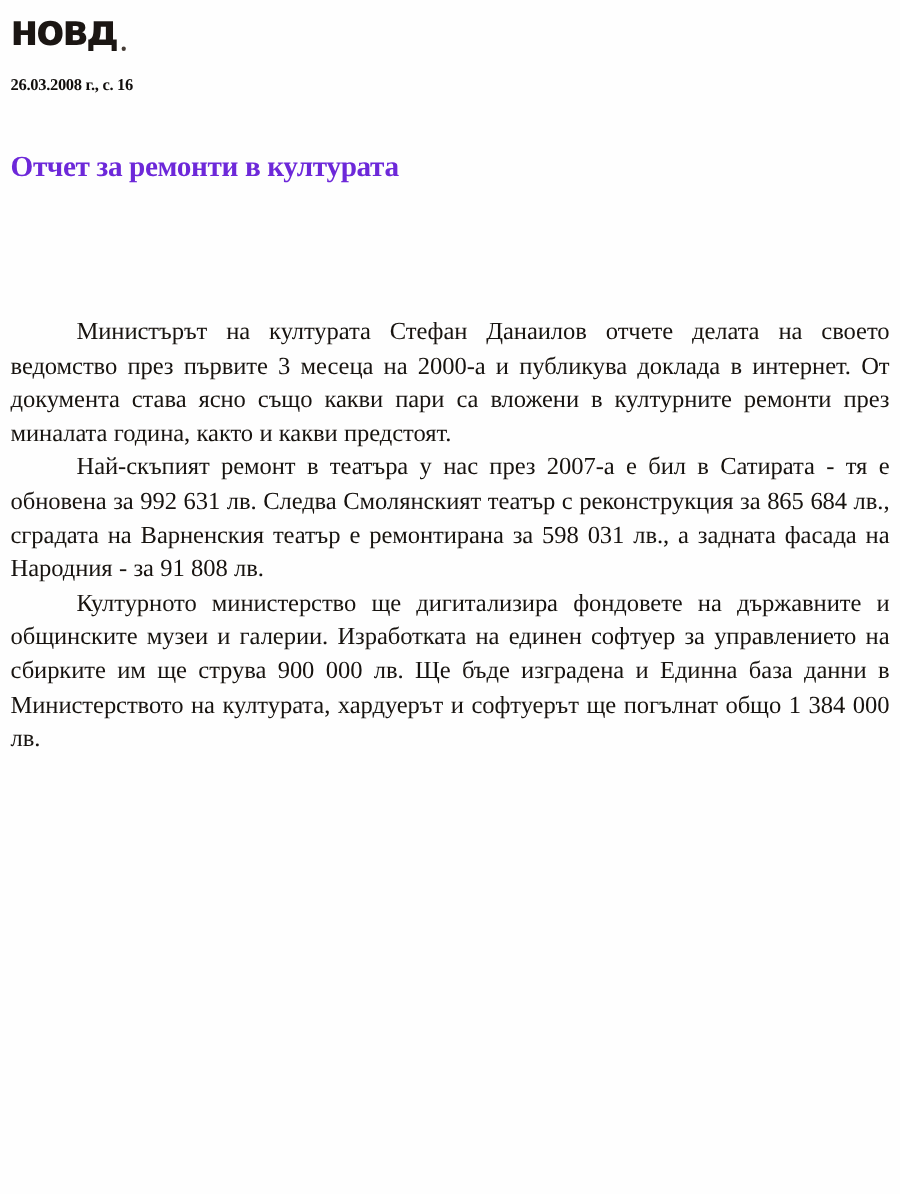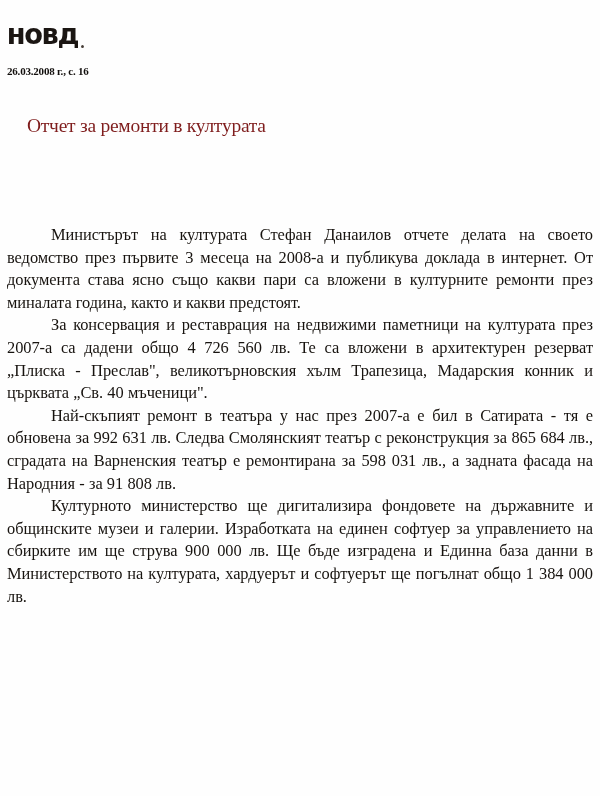--- a/index.html
+++ b/index.html
@@ -16,21 +16,21 @@
     color: #14120f;
     -webkit-font-smoothing: none;
   }
 
   .page {
     position: relative;
     width: 600px;
     height: 800px;
     background: #fefefe;
     box-sizing: border-box;
-    padding: 16px 4px;
+    padding: 2px 4px;
   }
 
   
   .masthead {
     position: relative;
     height: 38px;
     padding-top: 3px;
   }
   .logo-wordmark {
     display: inline-block;
@@ -63,28 +63,27 @@
     line-height: 20px;
     letter-spacing: -0.2px;
     color: #120f0d;
     padding-left: 3px;
     margin-top: 4px;
   }
 
   
   .headline {
     font-family: "Liberation Serif", "DejaVu Serif", serif;
-    font-weight: normal;
+    font-weight: bold;
     font-size: 19.5px;
     line-height: 24px;
     letter-spacing: -0.25px;
-    color: #7f1d1d;
+    color: #6d28d9;
     padding-left: 3px;
     margin-top: 33px;
-    margin-left: 20px;
   }
 
   
   .article-body {
     margin-top: 86px;
     padding-left: 3px;
     padding-right: 3px;
   }
   .para {
     text-align: justify;
@@ -117,20 +116,19 @@
 
   <div class="masthead">
     <div class="logo-wordmark">новд</div>
   </div>
 
   <div class="dateline">26.03.2008 г., с. 16</div>
 
   <h1 class="headline">Отчет за ремонти в културата</h1>
 
   <div class="article-body">
-    <p class="para">Министърът на културата Стефан Данаилов отчете делата на своето ведомство през първите 3 месеца на 2008-а и публикува доклада в интернет. От документа става ясно също какви пари са вложени в културните ремонти през миналата година, както и какви предстоят.</p>
-    <p class="para">За консервация и реставрация на недвижими паметници на културата през 2007-а са дадени общо 4 726 560 лв. Те са вложени в архитектурен резерват „Плиска - Преслав", великотърновския хълм Трапезица, Мадарския конник и църквата „Св. 40 мъченици".</p>
+    <p class="para">Министърът на културата Стефан Данаилов отчете делата на своето ведомство през първите 3 месеца на 2000-а и публикува доклада в интернет. От документа става ясно също какви пари са вложени в културните ремонти през миналата година, както и какви предстоят.</p>
     <p class="para">Най-скъпият ремонт в театъра у нас през 2007-а е бил в Сатирата - тя е обновена за 992 631 лв. Следва Смолянският театър с реконструкция за 865 684 лв., сградата на Варненския театър е ремонтирана за 598 031 лв., а задната фасада на Народния - за 91 808 лв.</p>
     <p class="para">Културното министерство ще дигитализира фондовете на държавните и общинските музеи и галерии. Изработката на единен софтуер за управлението на сбирките им ще струва 900 000 лв. Ще бъде изградена и Единна база данни в Министерството на културата, хардуерът и софтуерът ще погълнат общо 1 384 000 лв.</p>
   </div>
 
   <div class="scan-edge"></div>
 </div>
 
 </body></html>

